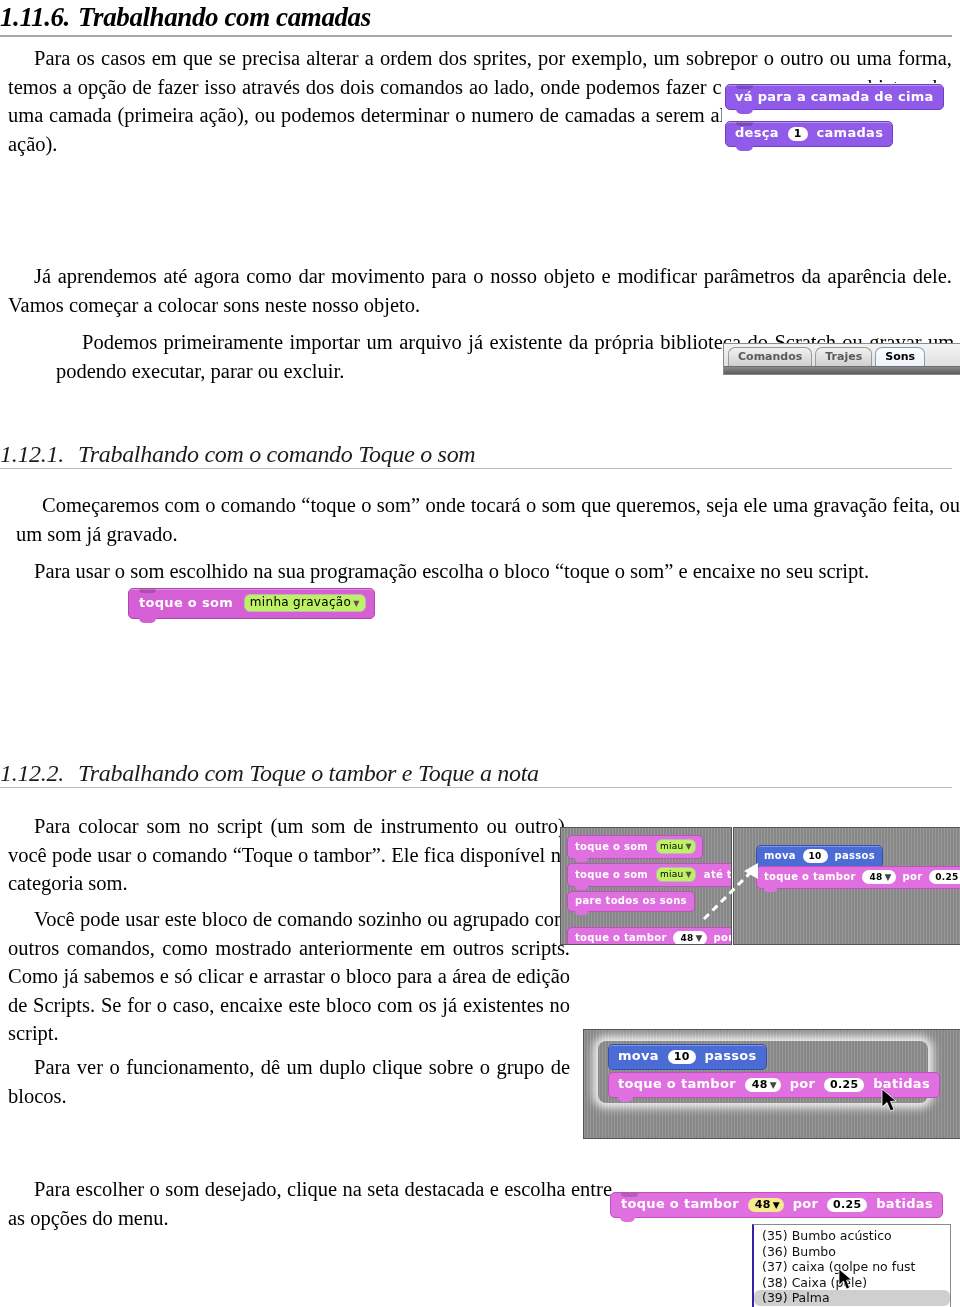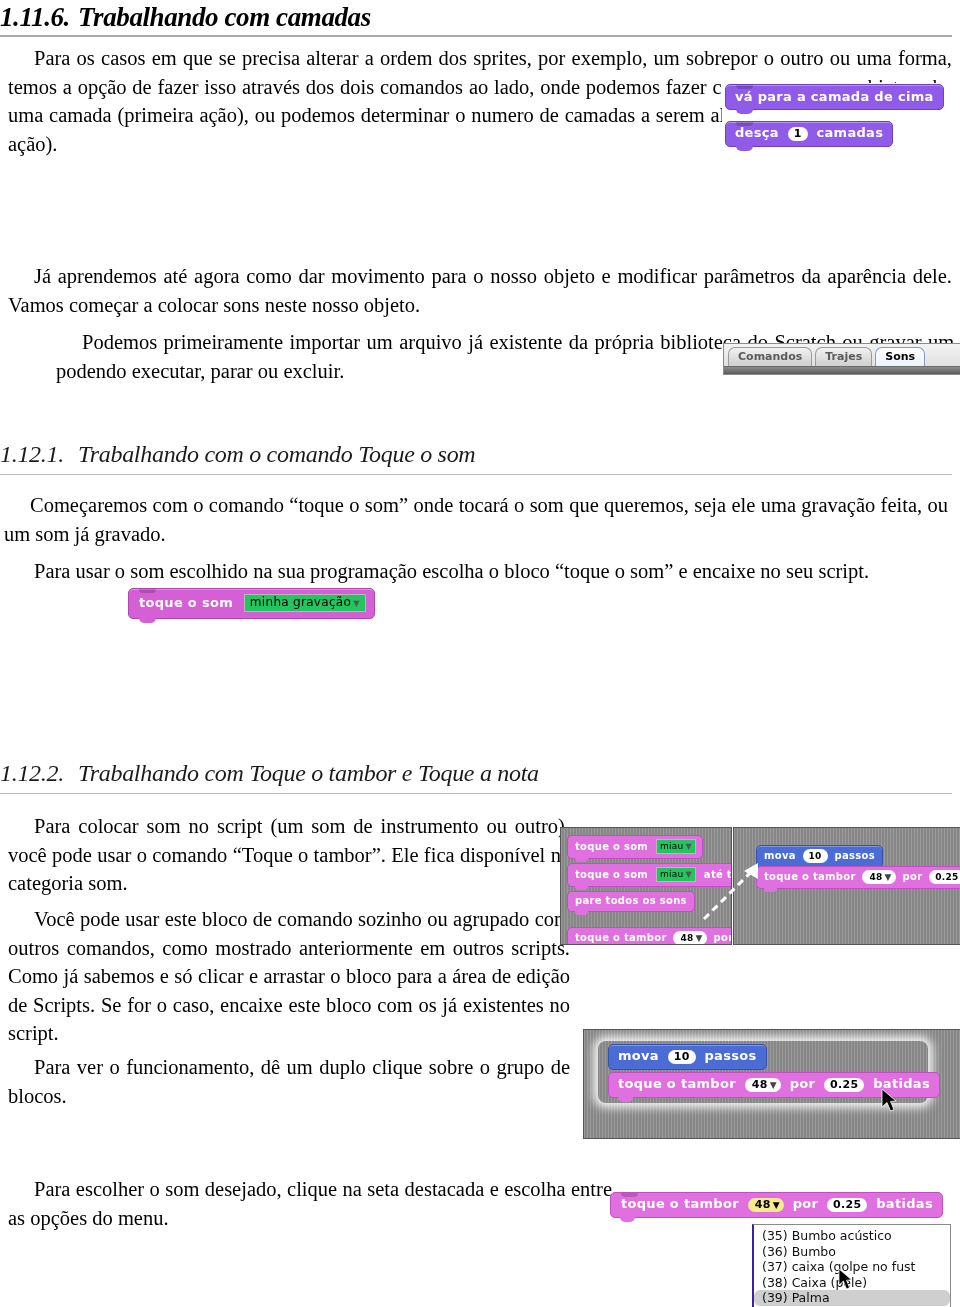--- a/index.html
+++ b/index.html
@@ -35,21 +35,21 @@
     white-space: nowrap;
     font-family: "Liberation Serif", "DejaVu Serif", serif;
   }
   .h2 .num { display:inline-block; min-width: 78px; }
   .h3 {
     font-style: italic;
     font-weight: normal;
     font-size: 24px;
     letter-spacing: -0.3px;
     border-bottom: 1px solid #bdbdbd;
-    padding-bottom: 6px;
+    padding-bottom: 0;
     margin: 0;
     white-space: nowrap;
     color: #1b1b1b;
   }
   .h3 .num { display:inline-block; min-width: 78px; }
 
   
   .p {
     position: absolute;
     font-size: 20.5px;
@@ -126,24 +126,24 @@
     color: #000000;
     border-radius: 9px;
     padding: 0 6px;
     font-size: 11px;
     font-weight: bold;
     vertical-align: middle;
     line-height: 14px;
   }
   .field-rect {
     display: inline-block;
-    background: #22c55e;
+    background: #bef264;
     color: #000000;
     border: 1px solid #b8b8b8;
-    border-radius: 0;
+    border-radius: 6px;
     padding: 1px 5px;
     font-size: 11px;
     font-weight: normal;
     vertical-align: middle;
     line-height: 13px;
   }
   .field-dd {
     display: inline-block;
     background: #ffffff;
     color: #000000;
@@ -272,21 +272,21 @@
     </div>
     <div class="tabs-base"></div>
   </div>
 
   <div style="position:absolute; left:0px; top:441px; width:952px;">
     <div class="h3">
       <span class="num">1.12.1.</span><span>Trabalhando com o comando Toque o som</span>
     </div>
   </div>
 
-  <p class="p indent" style="left:4px; top:491px; width:944px;">Começaremos com o comando “toque o som” onde tocará o som que queremos, seja ele uma gravação feita, ou um som já gravado.</p>
+  <p class="p indent" style="left:16px; top:491px; width:944px;">Começaremos com o comando “toque o som” onde tocará o som que queremos, seja ele uma gravação feita, ou um som já gravado.</p>
 
   <p class="p indent" style="left:8px; top:557px; width:944px;">Para usar o som escolhido na sua programação escolha o bloco “toque o som” e encaixe no seu script.</p>
 
   <div style="position:absolute; left:128px; top:588px;">
     <div class="blk blk-magenta" style="font-size:13px; padding:5px 8px 6px 10px;">
       <span class="topnotch"></span>
       <span>toque o som</span>
       <span class="field-rect" style="margin-left:6px; font-size:12px;">
         <span>minha gravação</span><span class="caret">▼</span>
       </span>

